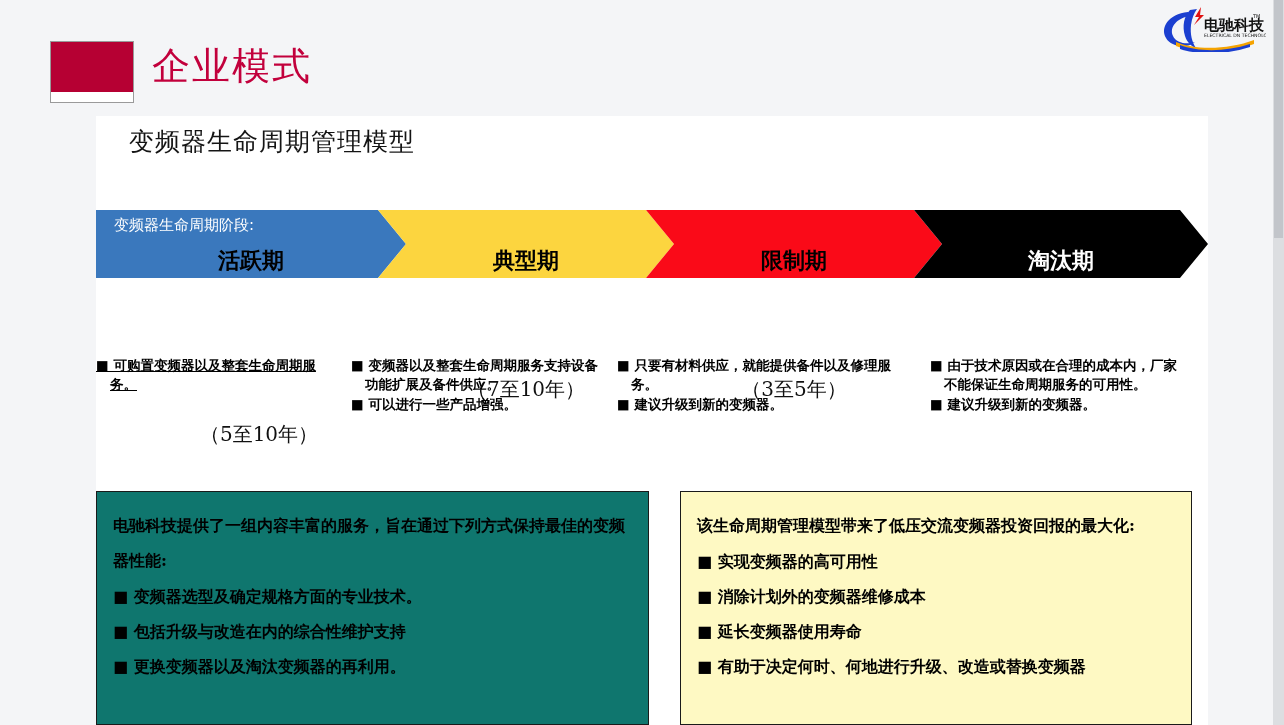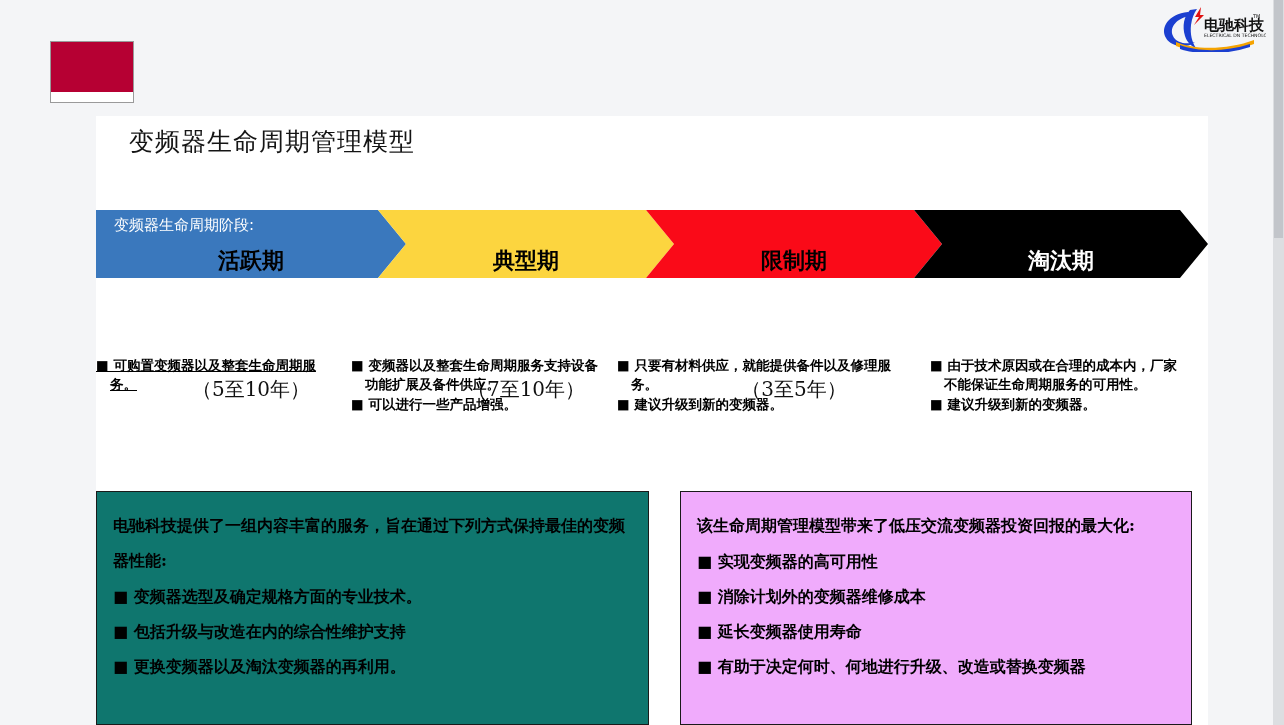--- a/index.html
+++ b/index.html
@@ -178,21 +178,21 @@
     top: 491px;
     width: 553px;
     height: 234px;
     background: #0f766e;
   }
   .box-green {
     left: 680px;
     top: 491px;
     width: 512px;
     height: 234px;
-    background: #f0abfc;
+    background: #fef9c3;
   }
   .box-inner {
     padding: 16px 14px 0 16px;
     font-family: "DejaVu Serif", "Liberation Serif", serif;
     font-weight: 700;
     color: #000000;
   }
   .box-intro {
     font-size: 16px;
     line-height: 35px;
@@ -210,20 +210,21 @@
 <body>
 
 <div class="slide-root">
 
   <div class="header">
 
     <div class="title-block">
       <div class="title-block-fill"></div>
     </div>
 
+    <div class="slide-title">企业模式</div>
 
     <div class="logo">
       <svg width="112" height="48" viewBox="0 0 112 48" xmlns="http://www.w3.org/2000/svg">
         <g>
           <path d="M34 8 C14 10, 6 24, 12 34 C17 43, 33 45, 41 38 C33 41, 22 39, 19 32 C15 23, 23 14, 36 12 Z" fill="#1b3fd0"></path>
           <path d="M36 6 C30 12, 28 22, 31 32 C33 38, 37 42, 42 44 C38 38, 36 30, 37 21 C38 14, 40 9, 43 5 Z" fill="#1b3fd0"></path>
         </g>
         <g>
           <path d="M47 3 L41 13 L45 13 L40 21 L50 11 L46 11 Z" fill="#e01010"></path>
         </g>
@@ -269,21 +270,21 @@
         <div class="chev-name dark">限制期</div>
       </div>
 
       <div class="chev" style="left:818px; width:294px;">
         <svg width="294" height="68" viewBox="0 0 294 68" preserveAspectRatio="none" style="position:absolute;left:0;top:0;">
           <polygon points="0,0 266,0 294,34 266,68 0,68 28,34" fill="#000000"></polygon>
         </svg>
         <div class="chev-name light">淘汰期</div>
       </div>
 
-      <div class="chev-years" style="left:0px; width:310px;">（5至10年）</div>
+      <div class="chev-years" style="left:8px; width:310px;margin-top:45px;">（5至10年）</div>
       <div class="chev-years" style="left:282px; width:296px;">（7至10年）</div>
       <div class="chev-years" style="left:550px; width:296px;">（3至5年）</div>
       <div class="chev-years" style="left:818px; width:294px;"></div>
     </div>
 
     <div class="bullet-cols">
 
       <div class="bcol" style="left:0px; width:244px;text-decoration:underline;">
         <p>■ 可购置变频器以及整套生命周期服务。</p>
       </div>

